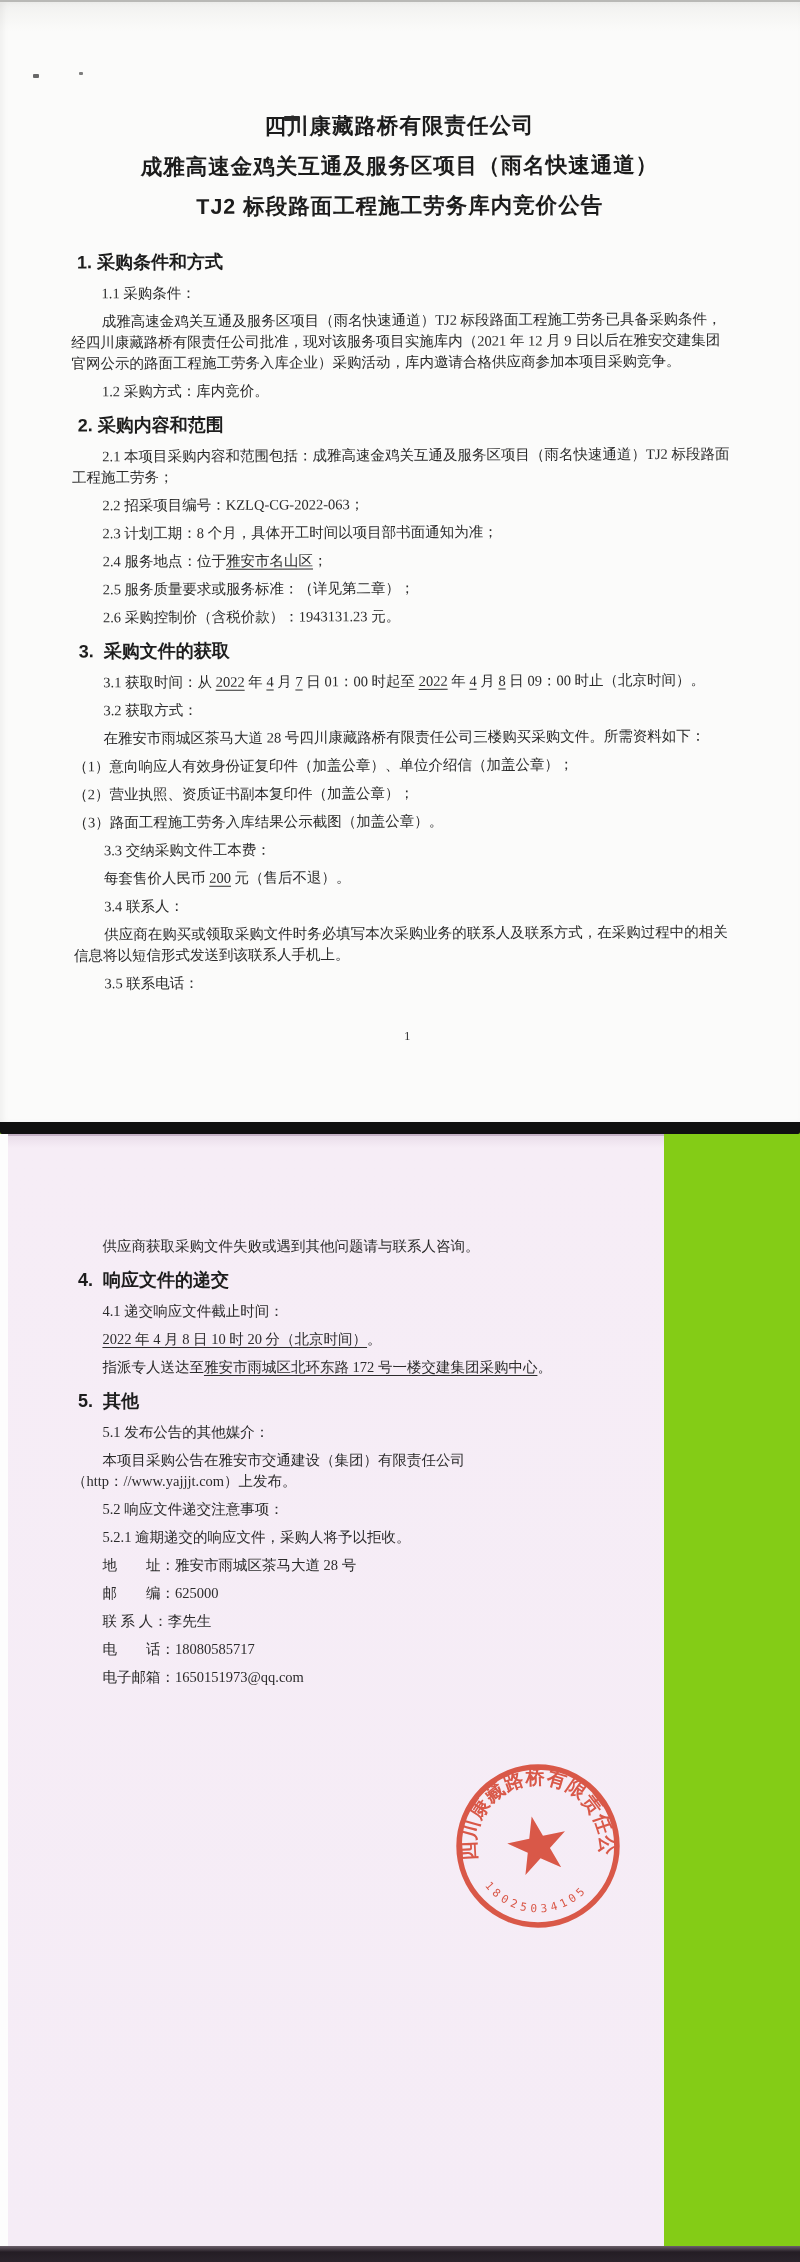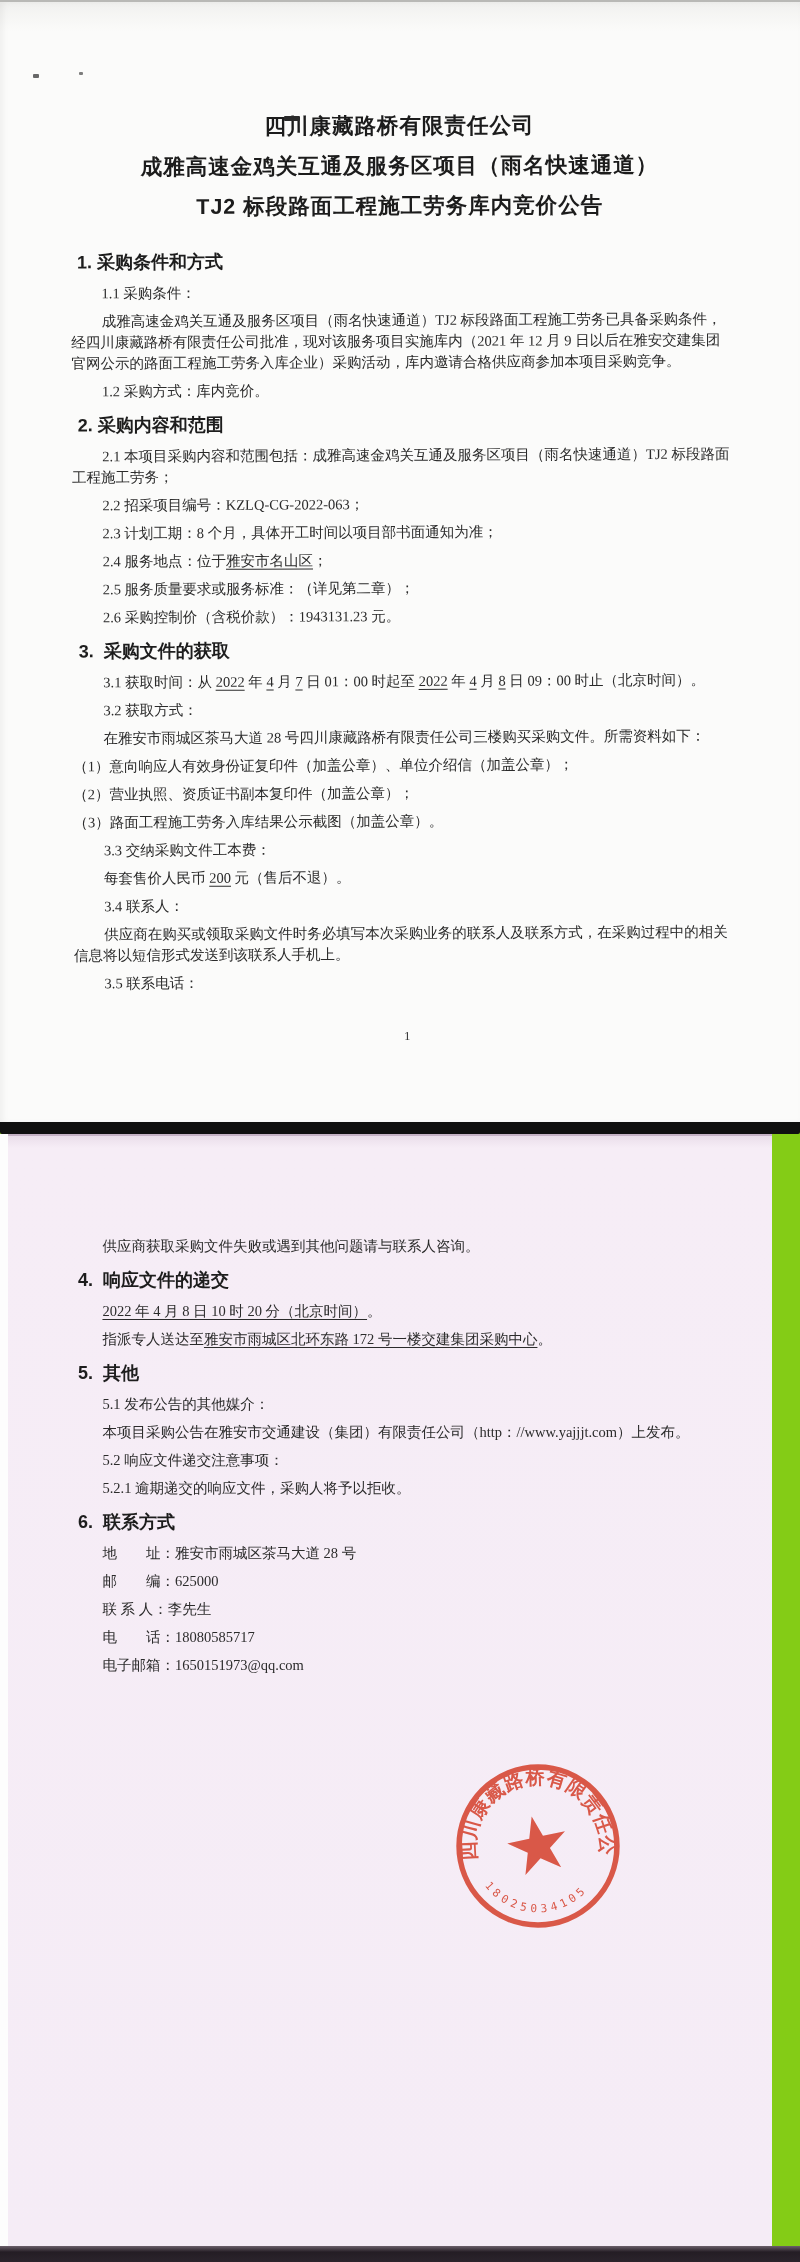--- a/index.html
+++ b/index.html
@@ -6,21 +6,21 @@
   .scan{position:relative;width:800px;height:2262px;background:#84cc16;overflow:hidden;
         font-family:"Liberation Serif","DejaVu Serif",serif;color:#2b2b2b;}
   
   .page1{position:absolute;left:0;top:0;width:800px;height:1122px;
          background:linear-gradient(180deg,#f1f1ef 0,#fbfbfa 30px,#fbfbfa 100%);
          border-top:2px solid #b9b9b6;box-shadow:inset 3px 0 6px rgba(0,0,0,.05);}
   .p1-inner{transform:rotate(-0.25deg);padding:104px 70px 0 72px;}
   
   .divider{position:absolute;left:0;top:1122px;width:800px;height:12px;background:#101010;
            border-radius:0 0 2px 2px;}
-  .page2{position:absolute;left:0;top:1134px;width:772px;height:1112px;
+  .page2{position:absolute;left:0;top:1134px;width:664px;height:1112px;
          background:linear-gradient(180deg,#e8dbe8 0,#f6edf6 14px,#f5ecf6 100%);
          box-shadow:inset 8px 0 0 #fdfdfd, inset 0 2px 0 #c5b2c5;}
   .p2-inner{padding:102px 70px 0 72px;position:relative;}
   .bottom-strip{position:absolute;left:0;top:2246px;width:800px;height:16px;
                 background:linear-gradient(180deg,#6b5f6b 0,#241d24 6px,#2b242c 100%);}
   
   .doc-title{text-align:center;font-family:"Liberation Sans","DejaVu Sans",sans-serif;
              font-weight:700;font-size:21.5px;line-height:40px;color:#1c1c1c;
              letter-spacing:1px;margin-bottom:22px;}
   .h{font-family:"Liberation Sans","DejaVu Sans",sans-serif;font-weight:700;
@@ -84,30 +84,30 @@
     <div class="speck sp3"></div>
   </div>
 
   <div class="divider"></div>
 
   <div class="page2">
     <div class="p2-inner">
       <p class="ind">供应商获取采购文件失败或遇到其他问题请与联系人咨询。</p>
 
       <div class="h">4.  响应文件的递交</div>
+      <p class="ind">4.1 递交响应文件截止时间：</p>
       <p class="ind"><span class="u">2022 年 4 月 8 日 10 时 20 分（北京时间）</span><span>。</span></p>
       <p class="ind"><span>指派专人送达至</span><span class="u">雅安市雨城区北环东路 172 号一楼交建集团采购中心</span><span>。</span></p>
 
       <div class="h">5.  其他</div>
       <p class="ind">5.1 发布公告的其他媒介：</p>
       <p class="ind">本项目采购公告在雅安市交通建设（集团）有限责任公司（http：//www.yajjjt.com）上发布。</p>
       <p class="ind">5.2 响应文件递交注意事项：</p>
       <p class="ind">5.2.1 逾期递交的响应文件，采购人将予以拒收。</p>
 
-      <div class="h">6.  联系方式</div>
       <p class="ind">地　　址：雅安市雨城区茶马大道 28 号</p>
       <p class="ind">邮　　编：625000</p>
       <p class="ind">联 系 人：李先生</p>
       <p class="ind">电　　话：18080585717</p>
       <p class="ind">电子邮箱：1650151973@qq.com</p>
     </div>
 
   </div>
 
   <svg class="seal" viewBox="0 0 170 170">

